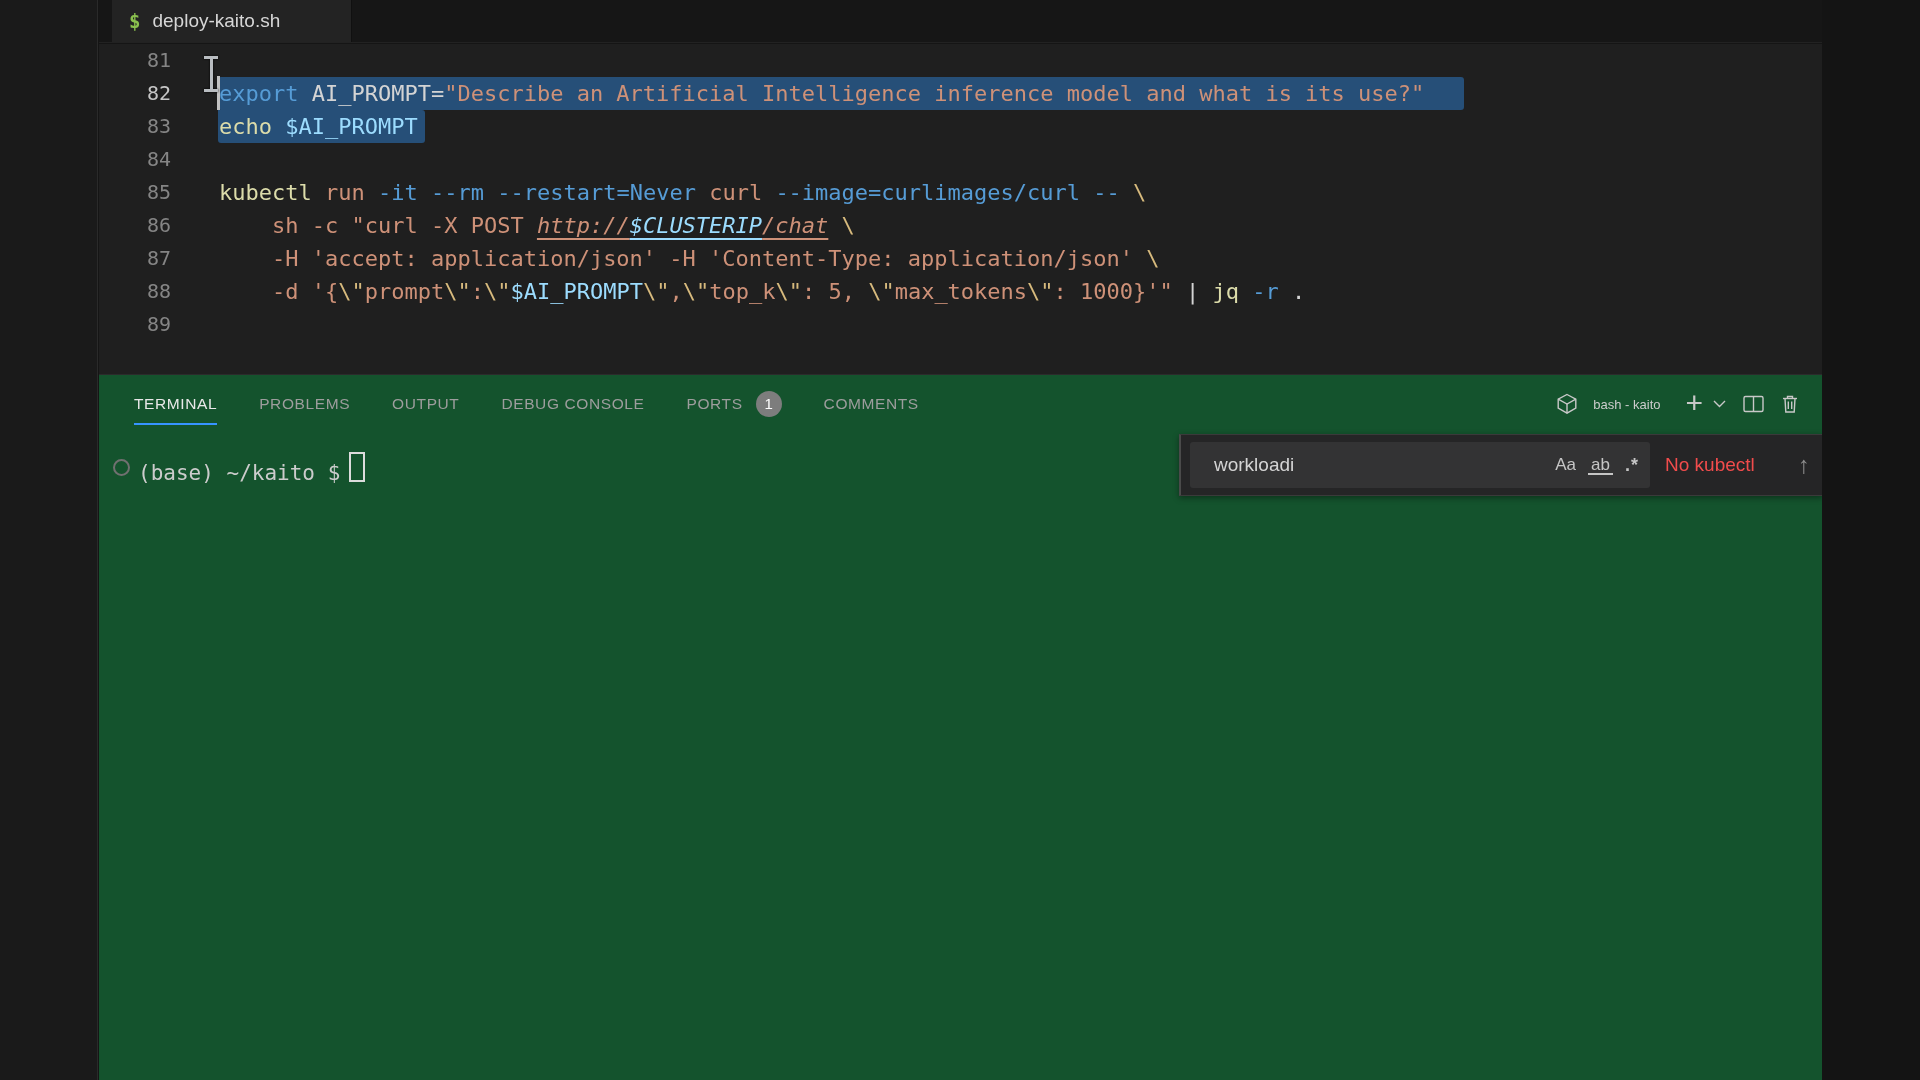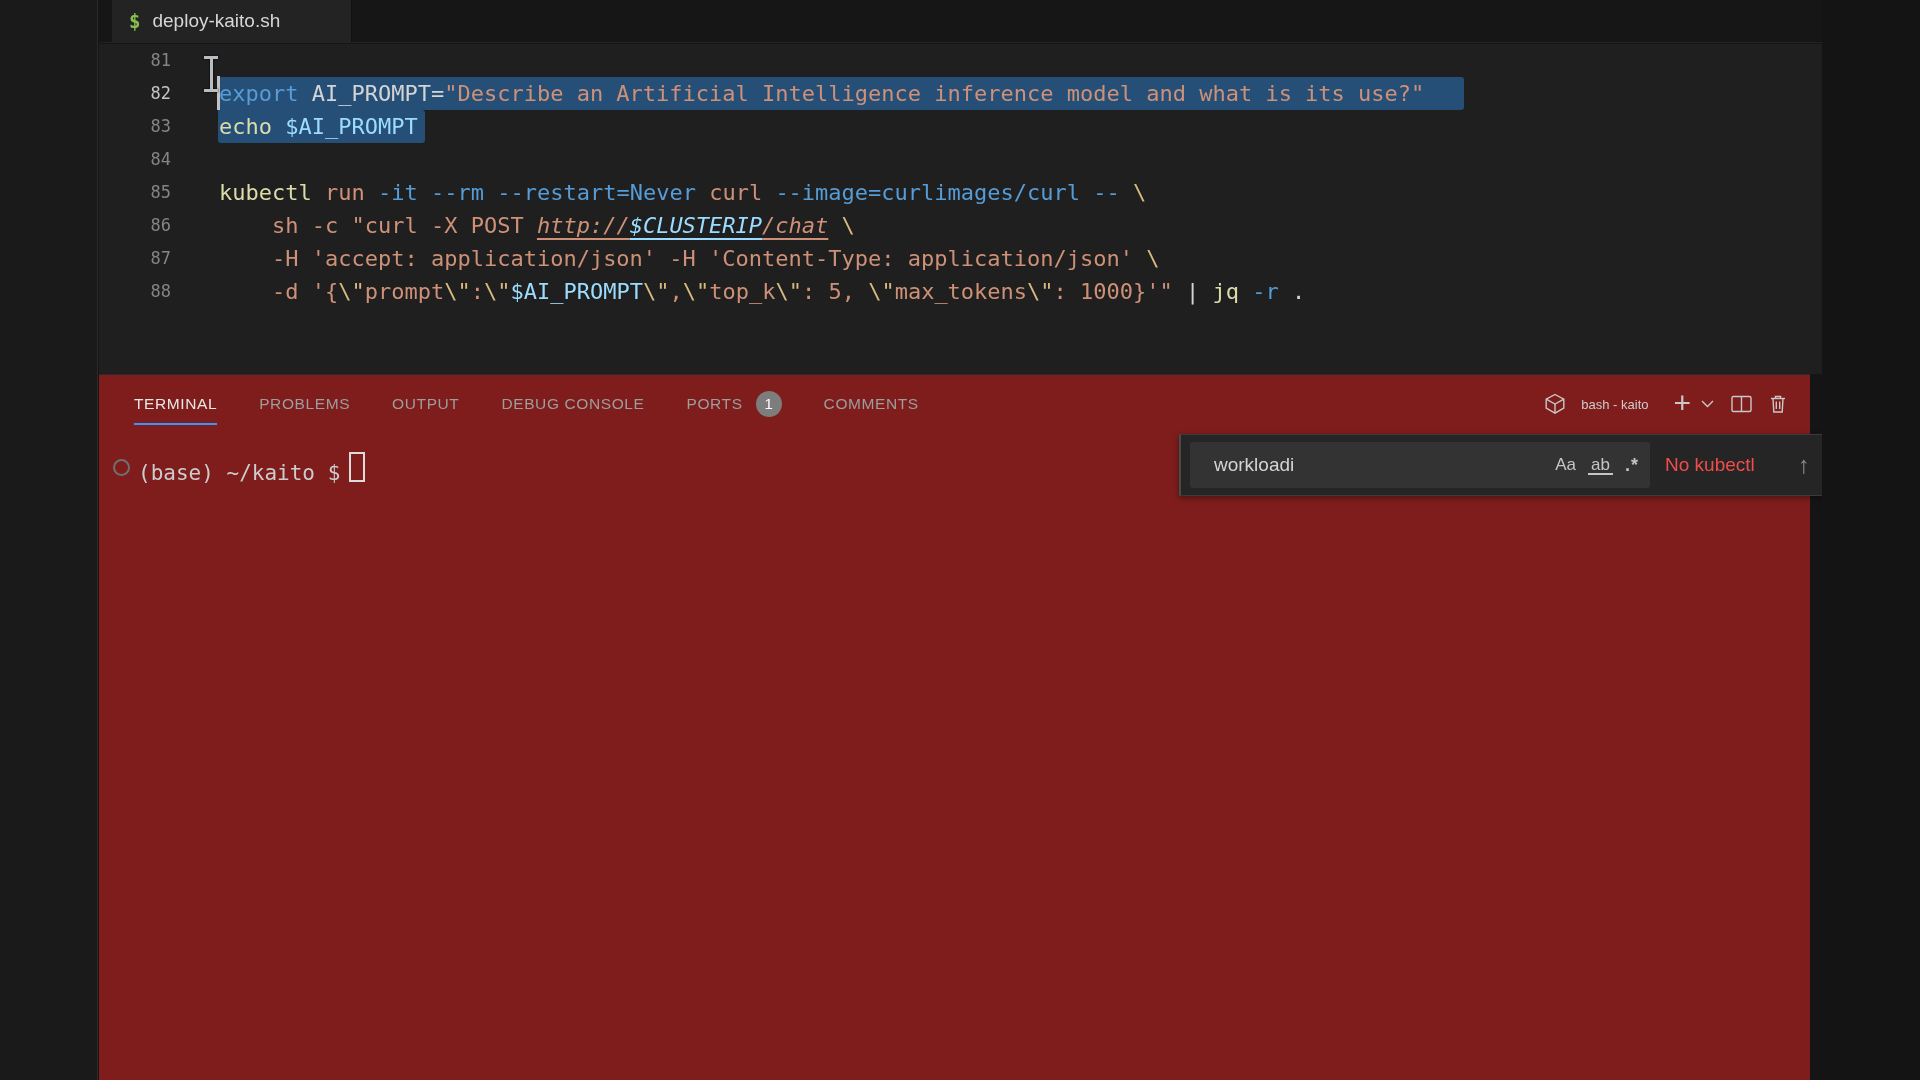--- a/index.html
+++ b/index.html
@@ -15,34 +15,34 @@
   .ficon{color:#8ac04e;font-weight:bold;font-size:19px;font-family:"DejaVu Sans Mono",monospace;}
   .fname{color:#d6d6d6;font-size:19px;}
 
   
   .editor{position:absolute;left:0;top:44px;right:0;height:330px;background:#1f1f1f;cursor:text;}
   .sel{position:absolute;background:#264f78;border-radius:3px;}
   .sel82{left:119px;top:33px;width:1246px;height:33px;}
   .sel83{left:119px;top:66px;width:207px;height:33px;border-top-left-radius:0;}
   #lines{position:relative;z-index:2;}
   .line{display:flex;height:33px;line-height:33px;font-family:"DejaVu Sans Mono",monospace;font-size:22px;white-space:pre;}
-  .ln{flex:0 0 72px;text-align:right;color:#858585;font-size:17px;}
+  .ln{flex:0 0 72px;text-align:right;color:#858585;font-size:20px;}
   .ln.act{color:#c6c6c6;}
   .code{padding-left:48px;}
   .link{text-decoration:underline;text-underline-offset:5px;text-decoration-thickness:1.5px;font-style:italic;}
   .caret{position:absolute;left:118px;top:32px;width:3px;height:34px;background:#c2c2c2;z-index:3;}
   .ibeam{position:absolute;left:101px;top:12px;width:22px;height:36px;z-index:4;
     background:
       linear-gradient(#b9bdc1,#b9bdc1) center/3px calc(100% - 4px),
       linear-gradient(#b9bdc1,#b9bdc1) top center/14px 3px,
       linear-gradient(#b9bdc1,#b9bdc1) bottom center/14px 3px;
     background-repeat:no-repeat;filter:drop-shadow(0 0 1px rgba(0,0,0,.9));}
 
   
-  .panel{position:absolute;left:0;top:374px;right:12px;height:706px;background:#7f1d1d;border-top:1px solid #2b2b2b;box-sizing:border-box;}
+  .panel{position:absolute;left:0;top:374px;right:0;height:706px;background:#14532d;border-top:1px solid #2b2b2b;box-sizing:border-box;}
   .ptabs{position:absolute;left:35px;top:0;height:58px;display:flex;gap:42px;align-items:center;}
   .ptab{position:relative;height:100%;display:flex;align-items:center;gap:13px;color:#9d9d9d;font-size:15.5px;letter-spacing:.6px;cursor:pointer;}
   .ptab.active{color:#e8e8e8;}
   .ptab.active::after{content:'';position:absolute;left:0;right:0;bottom:8px;height:2px;background:#3794ff;}
   .badge{display:inline-block;width:26px;height:26px;border-radius:50%;background:#7d7d7d;color:#ffffff;font-size:15px;line-height:26px;text-align:center;letter-spacing:0;}
   .pactions{position:absolute;right:22px;top:0;height:58px;display:flex;align-items:center;gap:15px;color:#c8c8c8;}
   .pactions svg{stroke:#c8c8c8;fill:none;stroke-width:1.4;}
   .term-label{font-size:13px;color:#cccccc;margin-right:10px;}
   .plus{font-size:30px;font-weight:200;line-height:0;margin-top:-3px;cursor:pointer;}
   .chev{cursor:pointer;margin-left:-6px;}
@@ -85,20 +85,21 @@
       <div class="sel sel83"></div>
       <div id="lines">
           <div class="line"><span class="ln">81</span><span class="code"></span></div>
           <div class="line"><span class="ln act">82</span><span class="code"><span style="color: rgb(86, 156, 214);">export</span><span style="color: rgb(212, 212, 212);"> </span><span style="color: rgb(212, 212, 212);">AI_PROMPT=</span><span style="color: rgb(206, 145, 120);">"Describe an Artificial Intelligence inference model and what is its use?"</span></span></div>
           <div class="line"><span class="ln">83</span><span class="code"><span style="color: rgb(220, 220, 170);">echo</span><span style="color: rgb(212, 212, 212);"> </span><span style="color: rgb(156, 220, 254);">$AI_PROMPT</span></span></div>
           <div class="line"><span class="ln">84</span><span class="code"></span></div>
           <div class="line"><span class="ln">85</span><span class="code"><span style="color: rgb(220, 220, 170);">kubectl</span><span style="color: rgb(212, 212, 212);"> </span><span style="color: rgb(206, 145, 120);">run</span><span style="color: rgb(212, 212, 212);"> </span><span style="color: rgb(86, 156, 214);">-it</span><span style="color: rgb(212, 212, 212);"> </span><span style="color: rgb(86, 156, 214);">--rm</span><span style="color: rgb(212, 212, 212);"> </span><span style="color: rgb(86, 156, 214);">--restart=Never</span><span style="color: rgb(212, 212, 212);"> </span><span style="color: rgb(206, 145, 120);">curl</span><span style="color: rgb(212, 212, 212);"> </span><span style="color: rgb(86, 156, 214);">--image=curlimages/curl</span><span style="color: rgb(212, 212, 212);"> </span><span style="color: rgb(86, 156, 214);">--</span><span style="color: rgb(212, 212, 212);"> </span><span style="color: rgb(215, 186, 125);">\</span></span></div>
           <div class="line"><span class="ln">86</span><span class="code"><span style="color: rgb(212, 212, 212);">    </span><span style="color: rgb(206, 145, 120);">sh</span><span style="color: rgb(212, 212, 212);"> </span><span style="color: rgb(206, 145, 120);">-c</span><span style="color: rgb(212, 212, 212);"> </span><span style="color: rgb(206, 145, 120);">"curl -X POST </span><span class="link" style="color: rgb(206, 145, 120);">http://</span><span class="link" style="color: rgb(156, 220, 254);">$CLUSTERIP</span><span class="link" style="color: rgb(206, 145, 120);">/chat</span><span style="color: rgb(212, 212, 212);"> </span><span style="color: rgb(215, 186, 125);">\</span></span></div>
           <div class="line"><span class="ln">87</span><span class="code"><span style="color: rgb(212, 212, 212);">    </span><span style="color: rgb(206, 145, 120);">-H</span><span style="color: rgb(212, 212, 212);"> </span><span style="color: rgb(206, 145, 120);">'accept: application/json'</span><span style="color: rgb(212, 212, 212);"> </span><span style="color: rgb(206, 145, 120);">-H</span><span style="color: rgb(212, 212, 212);"> </span><span style="color: rgb(206, 145, 120);">'Content-Type: application/json'</span><span style="color: rgb(212, 212, 212);"> </span><span style="color: rgb(215, 186, 125);">\</span></span></div>
           <div class="line"><span class="ln">88</span><span class="code"><span style="color: rgb(212, 212, 212);">    </span><span style="color: rgb(206, 145, 120);">-d</span><span style="color: rgb(212, 212, 212);"> </span><span style="color: rgb(206, 145, 120);">'{</span><span style="color: rgb(215, 186, 125);">\"</span><span style="color: rgb(206, 145, 120);">prompt</span><span style="color: rgb(215, 186, 125);">\"</span><span style="color: rgb(206, 145, 120);">:</span><span style="color: rgb(215, 186, 125);">\"</span><span style="color: rgb(156, 220, 254);">$AI_PROMPT</span><span style="color: rgb(215, 186, 125);">\"</span><span style="color: rgb(206, 145, 120);">,</span><span style="color: rgb(215, 186, 125);">\"</span><span style="color: rgb(206, 145, 120);">top_k</span><span style="color: rgb(215, 186, 125);">\"</span><span style="color: rgb(206, 145, 120);">: 5, </span><span style="color: rgb(215, 186, 125);">\"</span><span style="color: rgb(206, 145, 120);">max_tokens</span><span style="color: rgb(215, 186, 125);">\"</span><span style="color: rgb(206, 145, 120);">: 1000}'"</span><span style="color: rgb(212, 212, 212);"> | </span><span style="color: rgb(220, 220, 170);">jq</span><span style="color: rgb(212, 212, 212);"> </span><span style="color: rgb(86, 156, 214);">-r</span><span style="color: rgb(212, 212, 212);"> .</span></span></div>
+          <div class="line"><span class="ln">89</span><span class="code"></span></div>
         </div>
       <div class="caret"></div>
       <div class="ibeam"></div>
     </div>
 
     <div class="panel">
 
       <div class="ptabs" id="ptabs">
           <div class="ptab active">
             <span>TERMINAL</span>

